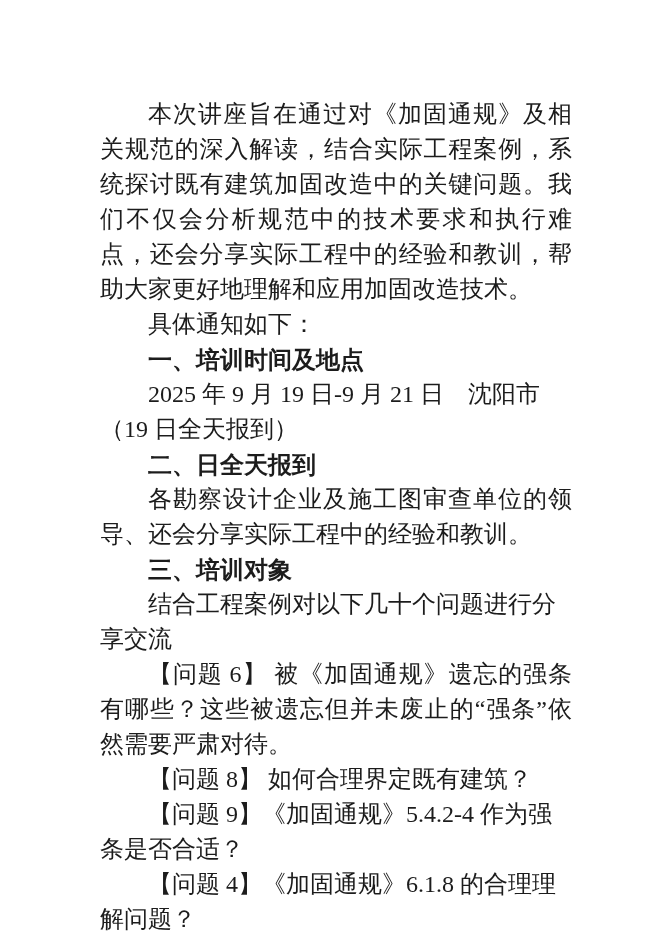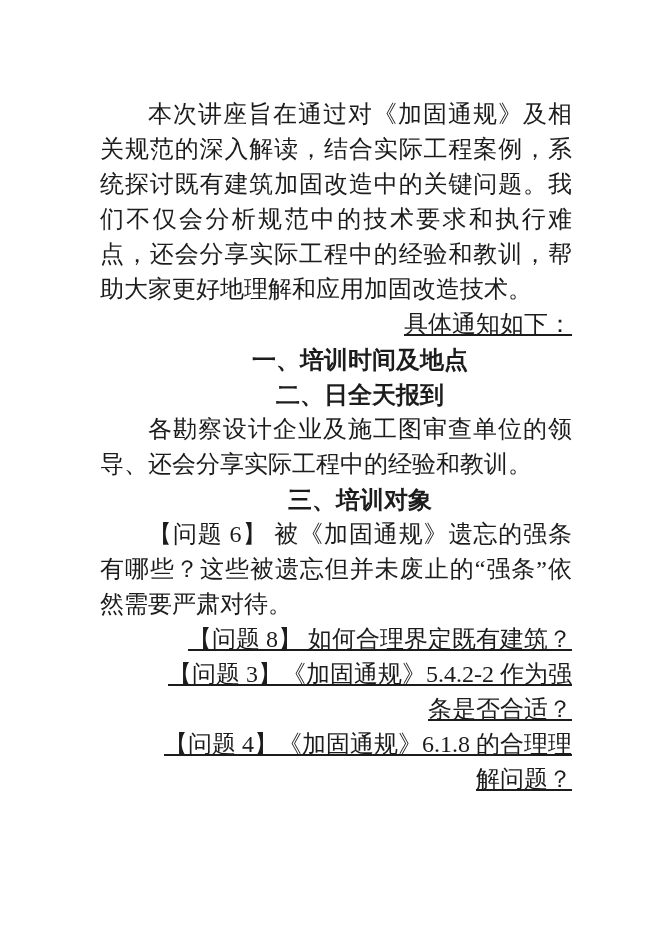--- a/index.html
+++ b/index.html
@@ -27,36 +27,37 @@
     margin-top: 16px;
   }
   .doc-content p {
     margin: 0;
     padding: 0;
     text-indent: 2em;
   }
   .doc-content p.heading {
     font-family: "Liberation Sans", "DejaVu Sans", sans-serif;
     font-weight: bold;
-    text-align: center;
+    text-align: left;
   }
   .doc-content p.lead {
-    text-align: right;
-    text-decoration: underline;
+    text-align: left;
   }
 </style>
 </head>
 <body>
 
 <div class="page">
   <div class="doc-content">
     <p class="body">本次讲座旨在通过对《加固通规》及相关规范的深入解读，结合实际工程案例，系统探讨既有建筑加固改造中的关键问题。我们不仅会分析规范中的技术要求和执行难点，还会分享实际工程中的经验和教训，帮助大家更好地理解和应用加固改造技术。</p>
     <p class="lead">具体通知如下：</p>
     <p class="heading">一、培训时间及地点</p>
+    <p class="lead">2025 年 9 月 19 日-9 月 21 日　沈阳市（19 日全天报到）</p>
     <p class="heading">二、日全天报到</p>
     <p class="body">各勘察设计企业及施工图审查单位的领导、还会分享实际工程中的经验和教训。</p>
     <p class="heading">三、培训对象</p>
+    <p class="lead">结合工程案例对以下几十个问题进行分享交流</p>
     <p class="body">【问题 6】 被《加固通规》遗忘的强条有哪些？这些被遗忘但并未废止的“强条”依然需要严肃对待。</p>
     <p class="lead">【问题 8】 如何合理界定既有建筑？</p>
-    <p class="lead">【问题 3】《加固通规》5.4.2-2 作为强条是否合适？</p>
+    <p class="lead">【问题 9】《加固通规》5.4.2-4 作为强条是否合适？</p>
     <p class="lead">【问题 4】《加固通规》6.1.8 的合理理解问题？</p>
   </div>
 </div>
 
 </body></html>

